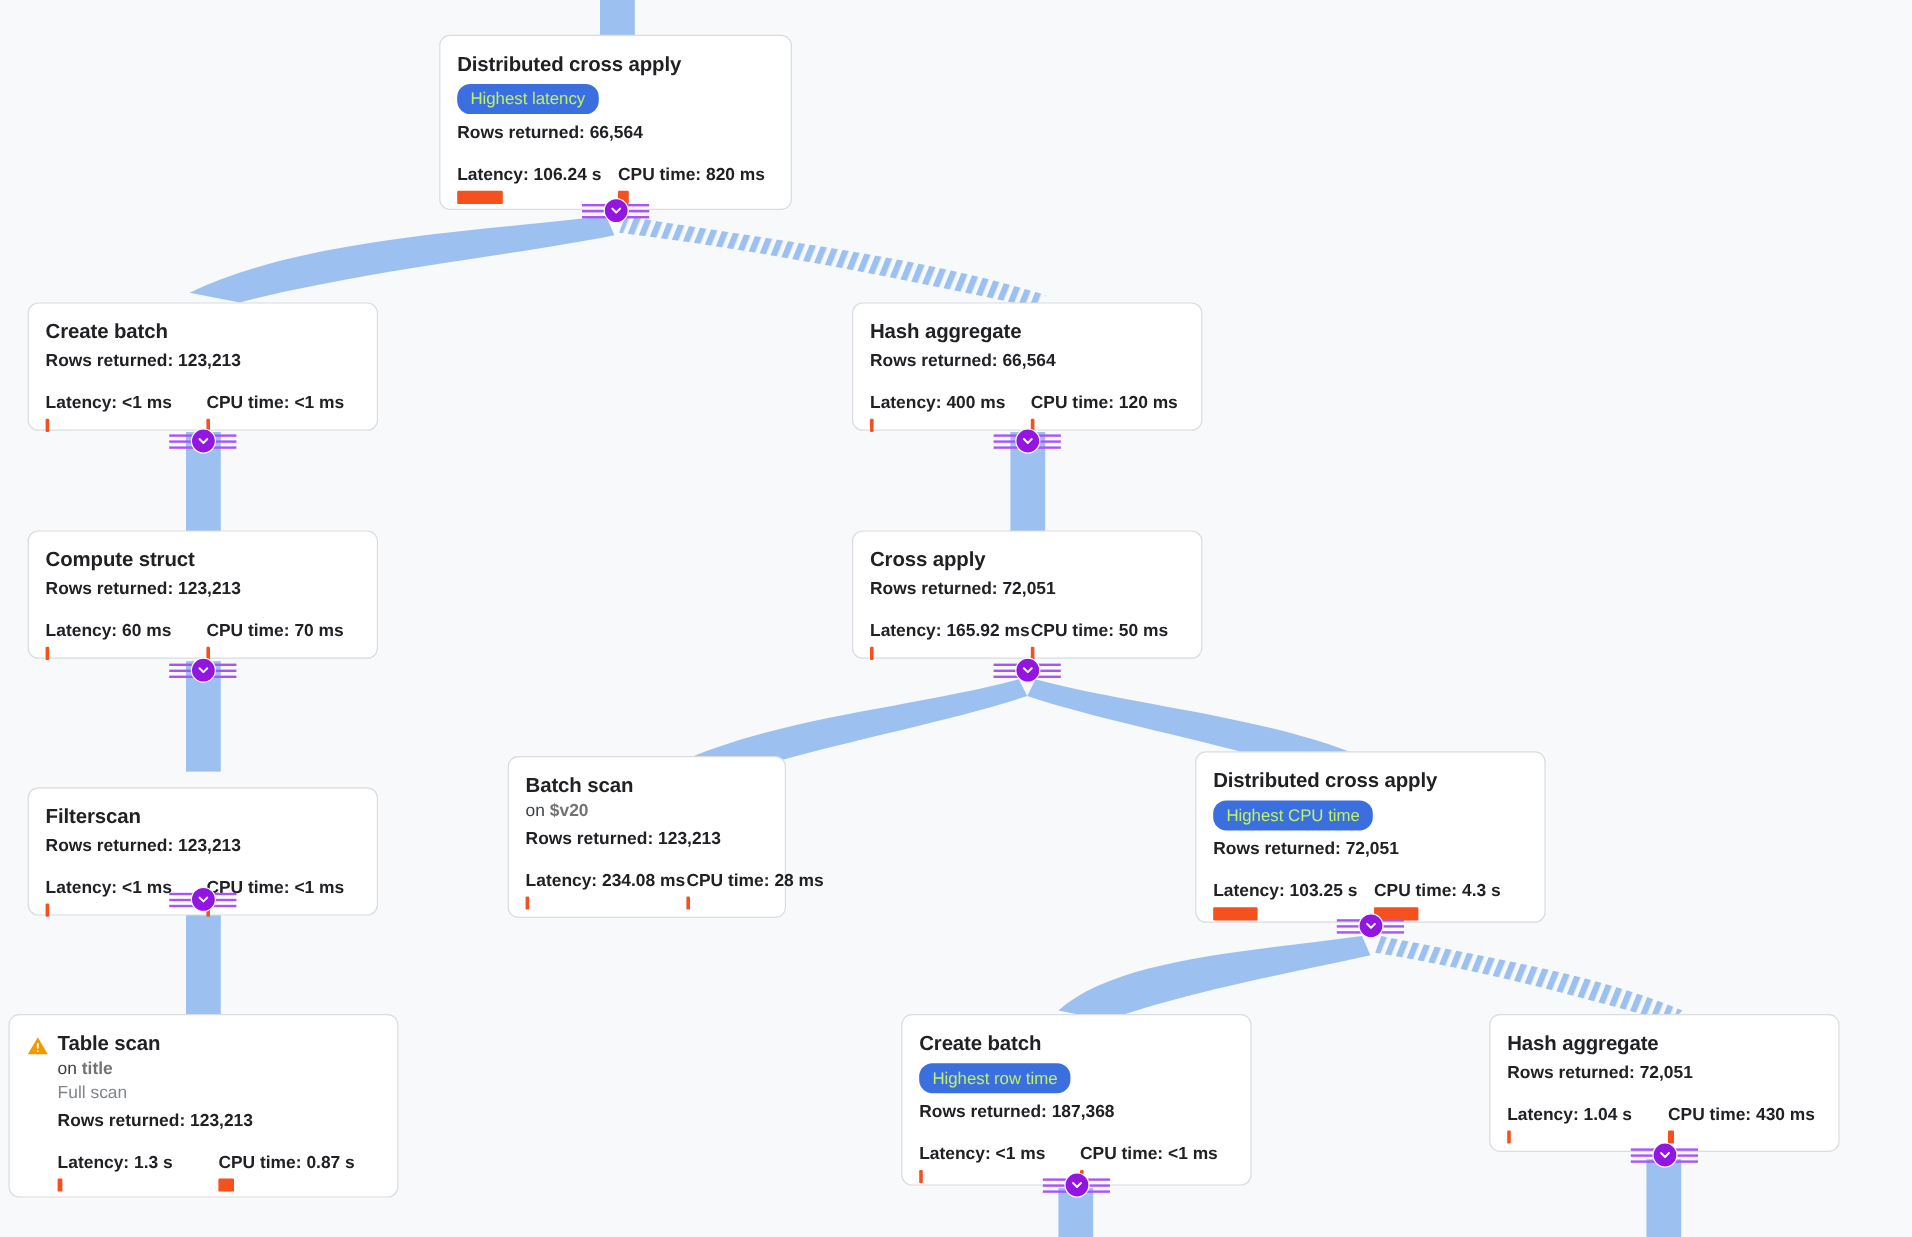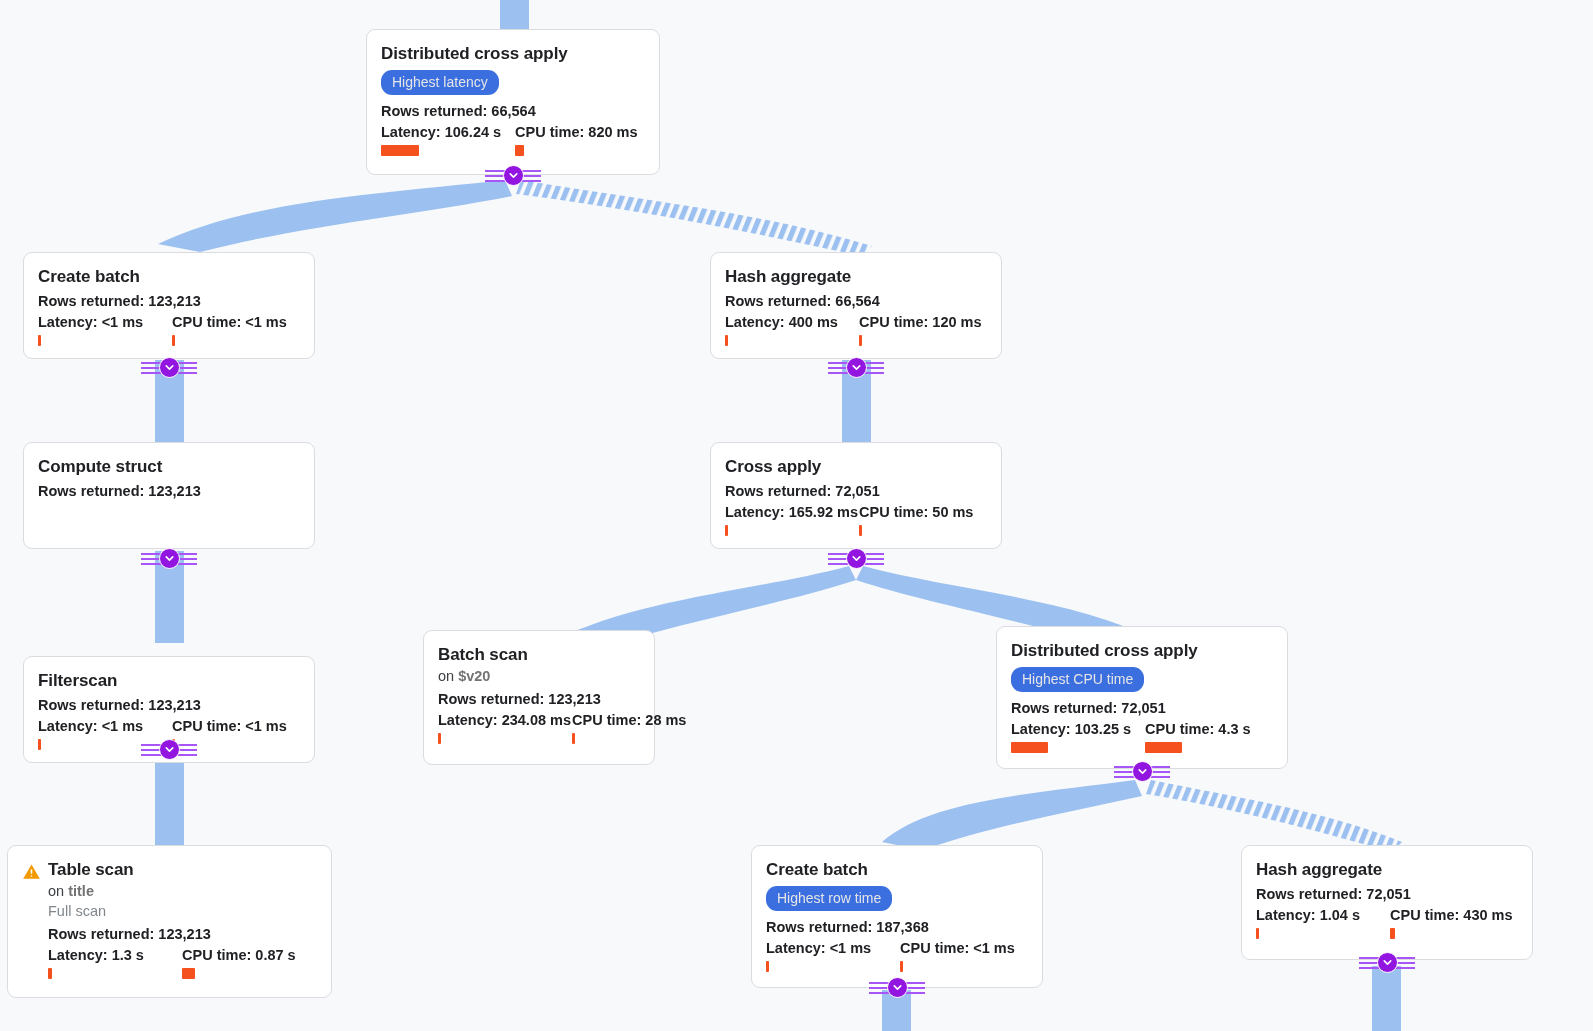--- a/index.html
+++ b/index.html
@@ -57,41 +57,41 @@
     color: #3c4043;
     line-height: 19px;
     margin-top: 1px;
   }
   .node-sub b { font-weight: 700; color: #737373; }
   .node-sub.muted { color: #80868b; font-weight: 400; }
 
   .badge {
     display: inline-block;
     background: #3b6fe0;
-    color: #e5e5e5;
+    color: #bef264;
     font-size: 14px;
     line-height: 14px;
     padding: 5px 11px 6px 11px;
     border-radius: 11px;
     margin: 5px 0 3px 0;
     white-space: nowrap;
   }
 
   .rows {
     font-size: 14.5px;
     font-weight: 700;
     color: #202124;
     line-height: 20px;
     margin-top: 3px;
   }
 
   .metrics {
     display: flex;
     flex-direction: row;
-    margin-top: 3px;
+    margin-top: 17px;
   }
   .metric { flex: 0 0 auto; }
   .metric.m-latency { width: 134px; }
   .metric-label {
     font-size: 14.5px;
     font-weight: 700;
     color: #202124;
     line-height: 17px;
     white-space: nowrap;
   }
@@ -268,20 +268,30 @@
           <path d="M6 9l6 6 6-6" stroke="#ffffff" stroke-width="3" fill="none" stroke-linecap="round" stroke-linejoin="round"></path>
         </svg>
     </span>
   </div>
 
   <div class="node" style="left:23px; top:442px; width:292px; height:107px;">
     <div class="node-inner">
       <div class="body-col">
         <div class="node-title">Compute struct</div>
         <div class="rows">Rows returned: 123,213</div>
+        <div class="metrics">
+          <div class="metric m-latency">
+            <div class="metric-label">Latency: 60 ms</div>
+            <div class="metric-bar" style="width: 3px;"></div>
+          </div>
+          <div class="metric">
+            <div class="metric-label">CPU time: 70 ms</div>
+            <div class="metric-bar" style="width: 3px;"></div>
+          </div>
+        </div>
       </div>
     </div>
   </div>
   <div class="toggle" style="left:141px; top:548px;">
     <span class="rail">
       <i class="l1"></i>
         <i class="l2"></i>
         <i class="l3"></i>
     </span>
     <span class="knob">

